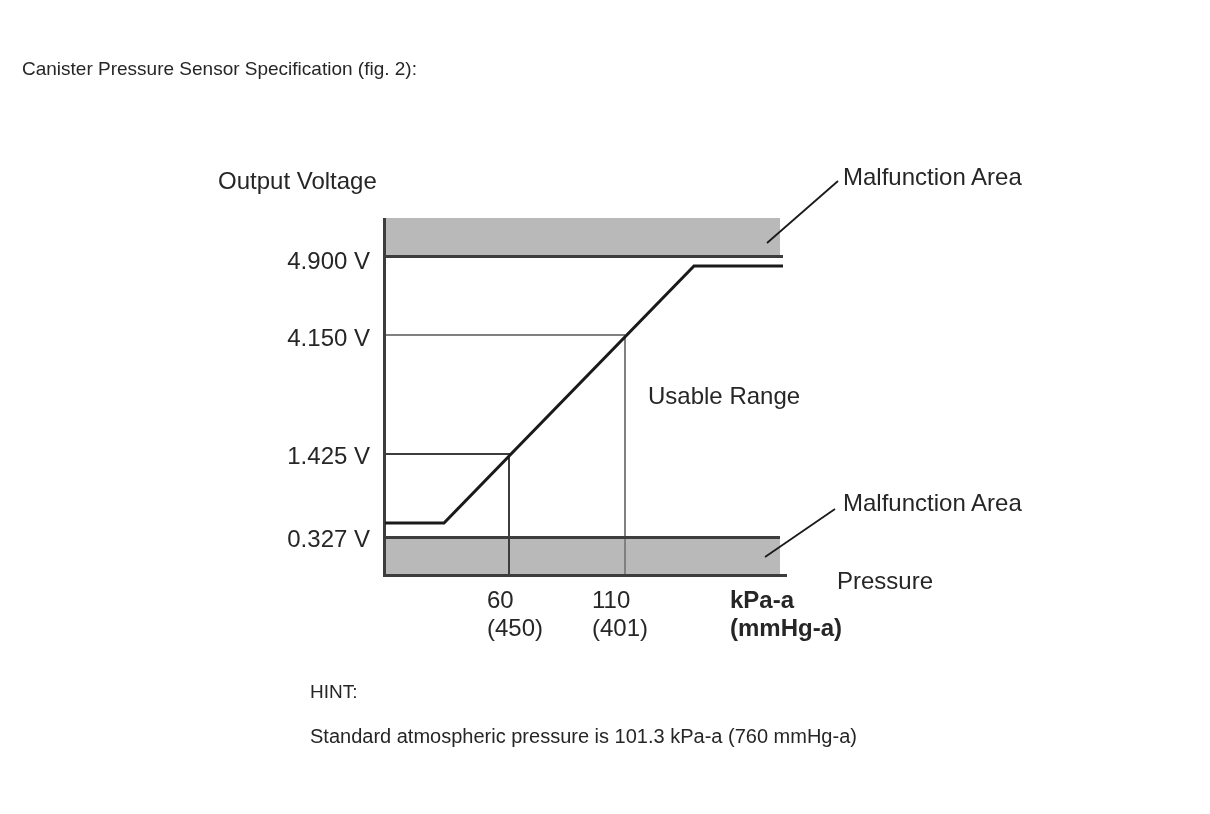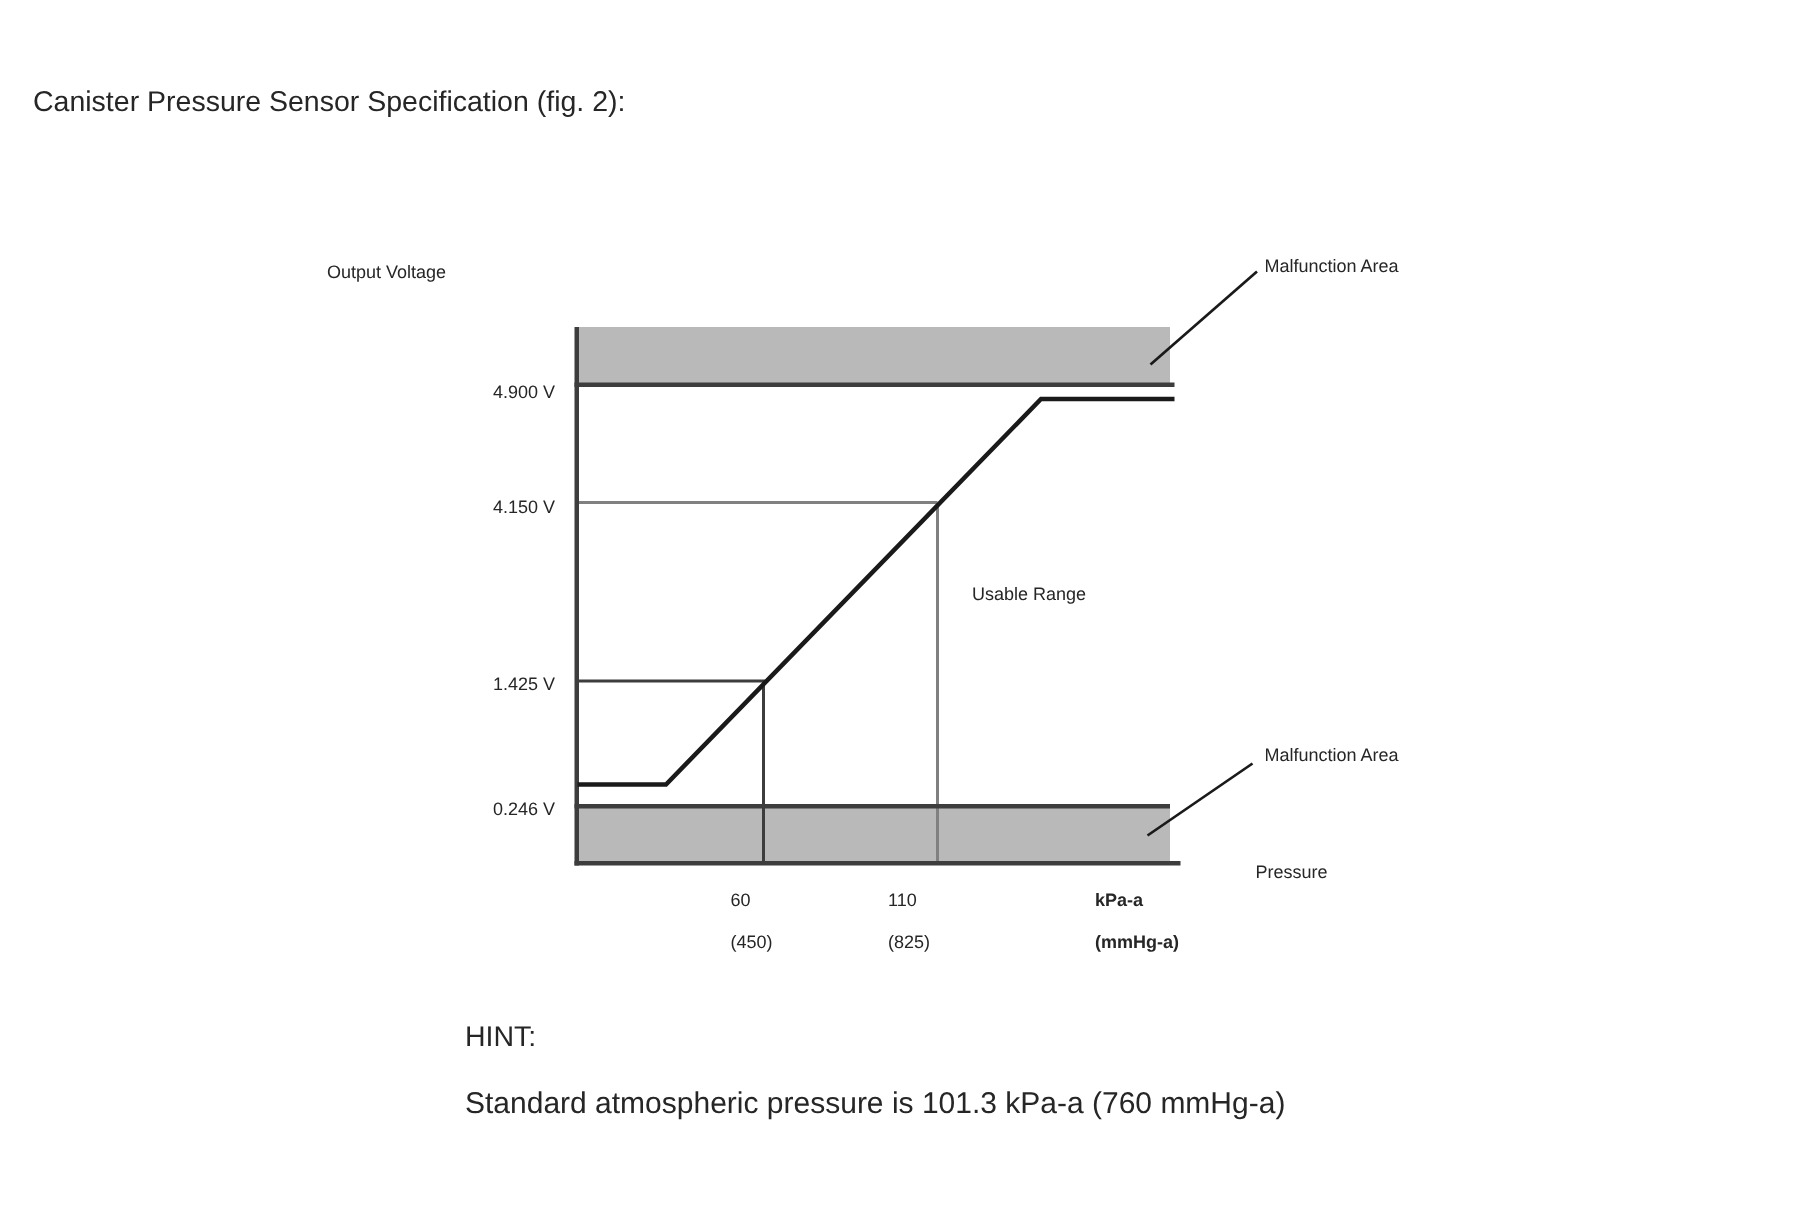--- a/index.html
+++ b/index.html
@@ -7,21 +7,21 @@
   .page {
     position: relative;
     width: 1210px;
     height: 814px;
     background: #ffffff;
     font-family: "Liberation Sans", "DejaVu Sans", sans-serif;
     color: #262626;
     overflow: hidden;
   }
   .abs { position: absolute; }
-  .lbl { font-size: 12px; line-height: 22px; white-space: nowrap; color: #262626; }
+  .lbl { font-size: 24px; line-height: 22px; white-space: nowrap; color: #262626; }
   .page-title { left: 22px; top: 18px; font-size: 19px; margin-top: 40px; }
   .y-axis-title { left: 218px; top: 170px; }
   .ytick { width: 100px; text-align: right; }
   .ytick-0 { left: 270px; top: 250px; }
   .ytick-1 { left: 270px; top: 327px; }
   .ytick-2 { left: 270px; top: 445px; }
   .ytick-3 { left: 270px; top: 528px; }
   .xtick { text-align: left; line-height: 28px; }
   .xtick-0 { left: 487px; top: 586px; }
   .xtick-1 { left: 592px; top: 586px; }
@@ -75,29 +75,29 @@
 
   <div class="abs lbl y-axis-title">Output Voltage</div>
   <div class="abs lbl x-axis-title">Pressure</div>
   <div class="abs lbl usable-range">Usable Range</div>
   <div class="abs lbl malfunction-top">Malfunction Area</div>
   <div class="abs lbl malfunction-bottom">Malfunction Area</div>
 
   <div class="abs lbl ytick ytick-0">4.900 V</div>
   <div class="abs lbl ytick ytick-1">4.150 V</div>
   <div class="abs lbl ytick ytick-2">1.425 V</div>
-  <div class="abs lbl ytick ytick-3">0.246 V</div>
+  <div class="abs lbl ytick ytick-3">0.327 V</div>
 
   <div class="abs lbl xtick xtick-0">
     <div>60</div>
     <div>(450)</div>
   </div>
   <div class="abs lbl xtick xtick-1">
     <div>110</div>
-    <div>(825)</div>
+    <div>(401)</div>
   </div>
   <div class="abs lbl xtick xtick-2">
     <div>kPa-a</div>
     <div>(mmHg-a)</div>
   </div>
 
   <div class="abs lbl hint-heading">HINT:</div>
   <div class="abs lbl hint-body">Standard atmospheric pressure is 101.3 kPa-a (760 mmHg-a)</div>
 
 </div>

